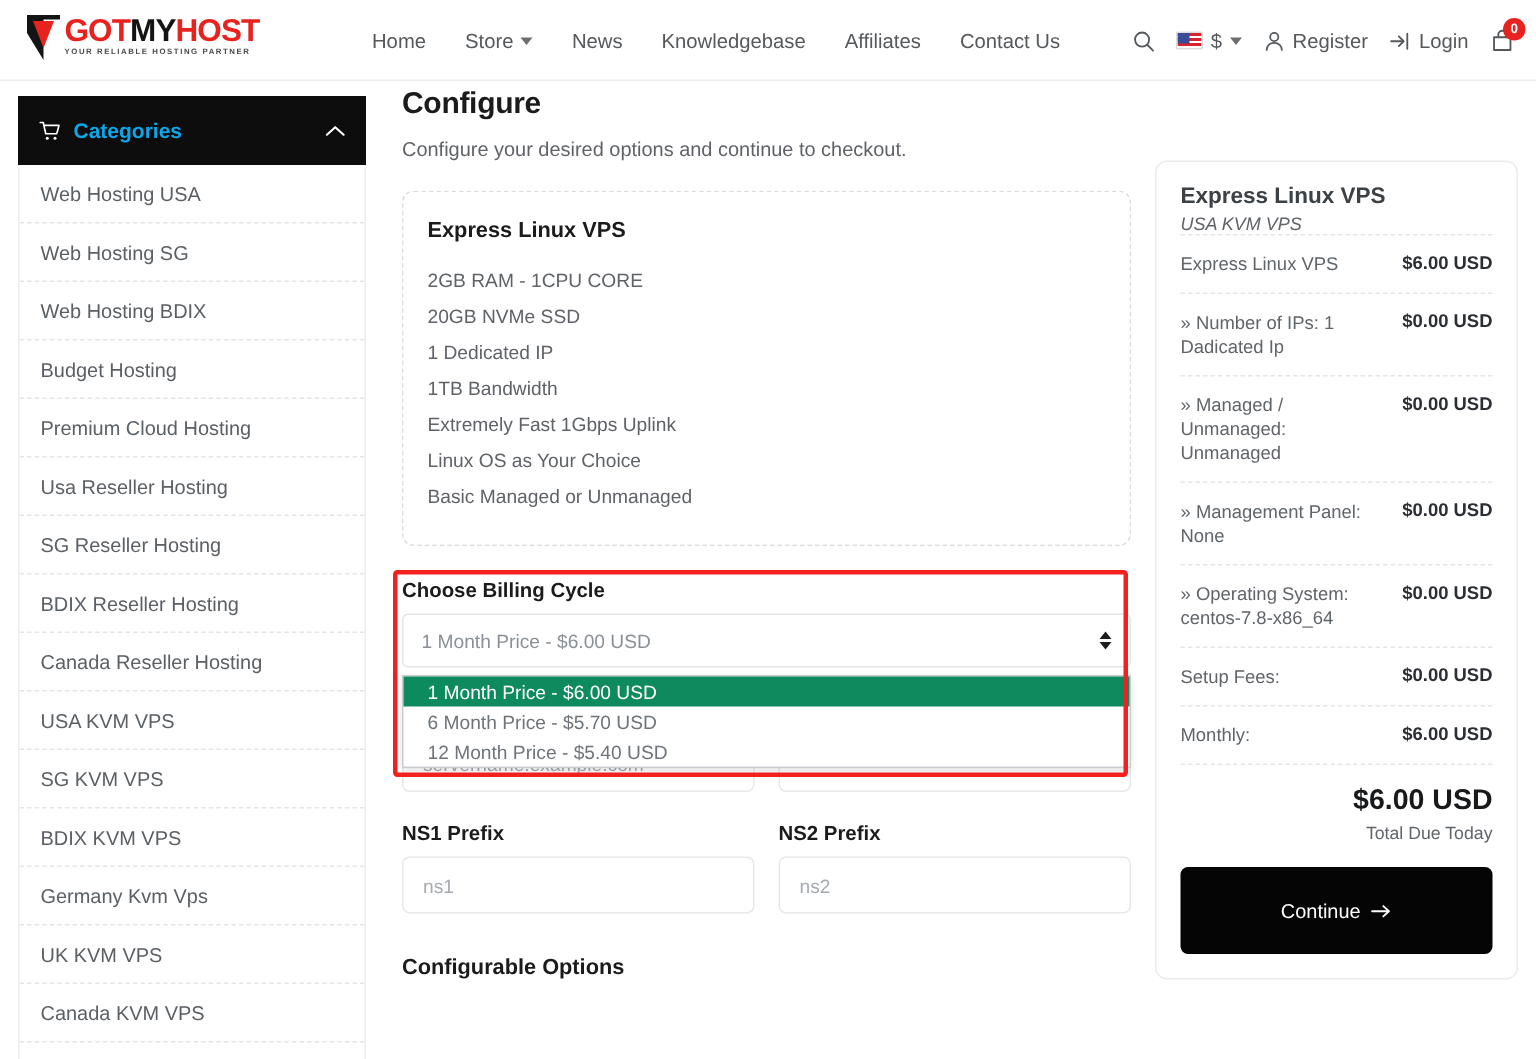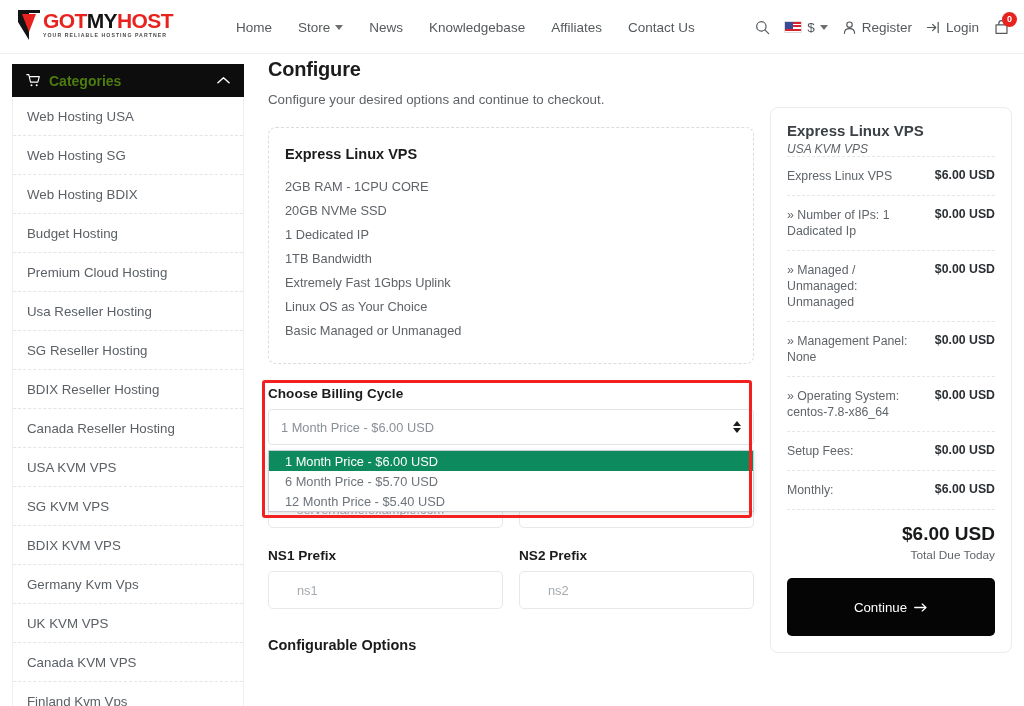--- a/index.html
+++ b/index.html
@@ -22,21 +22,21 @@
   .logo-mark { width: 22px; height: 30px; margin-right: 3px; }
   .logo-text { display: flex; flex-direction: column; line-height: 1; }
   .logo-word { font-size: 21px; font-weight: 800; letter-spacing: -0.6px; font-family:"Liberation Sans",sans-serif;}
   .logo-word .red { color: #e8231f; }
   .logo-word .blk { color: #141414; }
   .logo-tag {
     font-size: 5.2px; letter-spacing: 1.05px; color: #4a4a4a;
     font-weight: 700; margin-top: 2px; white-space: nowrap;
   }
 
-  .nav { position: absolute; left: 236px; top: 0; height: 54px; display: flex; align-items: center; gap: 26px; }
+  .nav { position: absolute; left: 248px; top: 0; height: 54px; display: flex; align-items: center; gap: 26px; }
   .nav a {
     font-size: 13.5px; color: #55595c; text-decoration: none; white-space: nowrap;
     display: flex; align-items: center; gap: 5px;
   }
   .caret-dn {
     width: 0; height: 0; border-left: 4px solid transparent; border-right: 4px solid transparent;
     border-top: 5px solid #6b6f72; display: inline-block;
   }
 
   .header-right {
@@ -50,21 +50,21 @@
   .cart-wrap { position: relative; }
   .cart-badge {
     position: absolute; top: -7px; right: -7px; background: #e8231f; color: #fff;
     font-size: 9px; font-weight: 700; border-radius: 50%;
     width: 15px; height: 15px; display: flex; align-items: center; justify-content: center;
   }
 
   
   .sidebar { position: absolute; left: 12px; top: 64px; width: 232px; }
   .cat-head {
-    background: #0d0d0d; color: #4d7c0f; height: 33px;
+    background: #0d0d0d; color: #0ea5e9; height: 46px;
     display: flex; align-items: center; padding: 0 14px;
     font-size: 14px; font-weight: 700; gap: 8px;
   }
   .cat-head .chev { margin-left: auto; }
   .cat-list { border: 1px solid #eceef0; border-top: none; background: #fff; }
   .cat-item {
     height: 39px; display: flex; align-items: center; padding: 0 14px;
     font-size: 13.3px; color: #5b6065;
     border-bottom: 1px dashed #e3e5e8; cursor: pointer; white-space: nowrap;
   }
@@ -112,21 +112,21 @@
   .redbox {
     position: absolute; left: -6px; top: -6px; width: 490px; height: 138px;
     border: 3px solid #f32020; border-radius: 3px; z-index: 60; pointer-events: none;
   }
 
   .form-grid {
     margin-top: 22px; display: grid; grid-template-columns: 1fr 1fr; gap: 20px 16px;
   }
   .text-input {
     height: 38px; border: 1px solid #e6e8eb; border-radius: 5px; background: #fff;
-    padding: 0 28px; font-size: 12.8px; color: #0c4a6e;
+    padding: 0 13px; font-size: 12.8px; color: #0c4a6e;
     font-family: "Liberation Sans", sans-serif; width: 100%;
   }
   .text-input::placeholder { color: #a5abb1; }
   .cfg-head { margin-top: 28px; font-size: 14.5px; font-weight: 700; color: #1b1b1b; }
 
   
   .summary {
     position: absolute; left: 770px; top: 107px; width: 242px;
     border: 1px solid #ececef; border-radius: 8px; background: #fff; overflow: hidden;
   }

